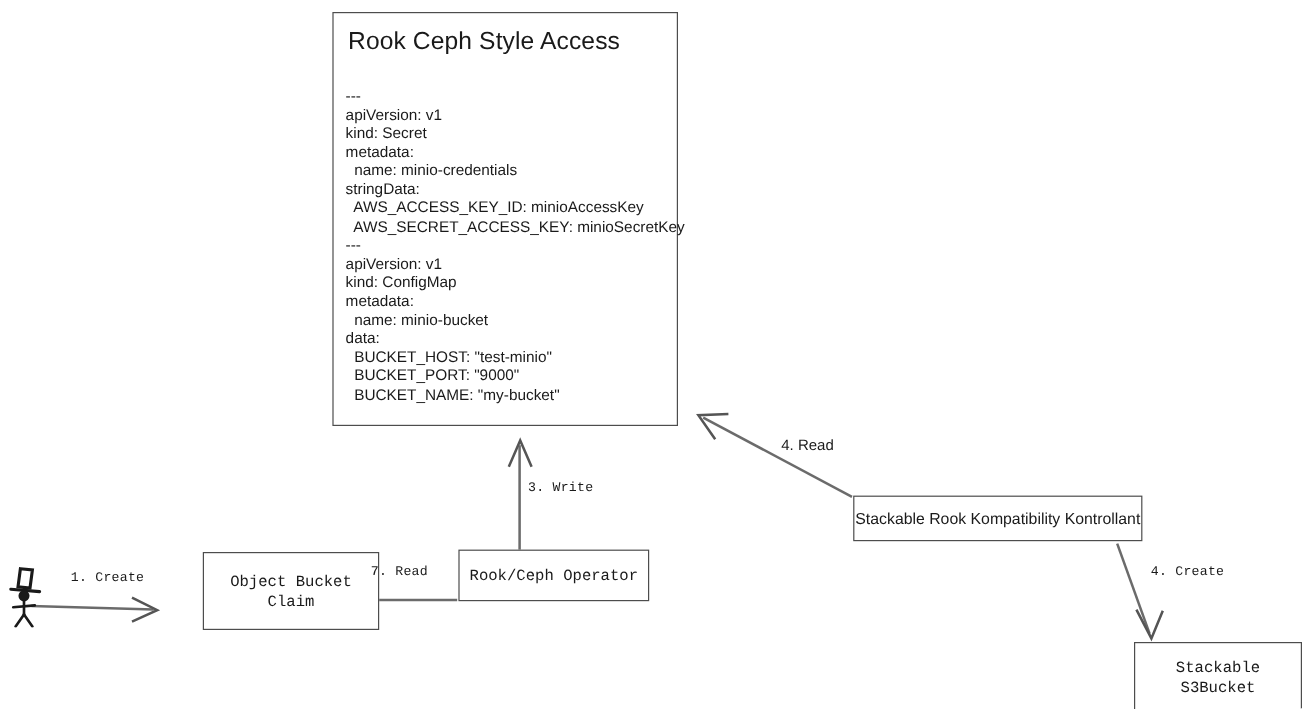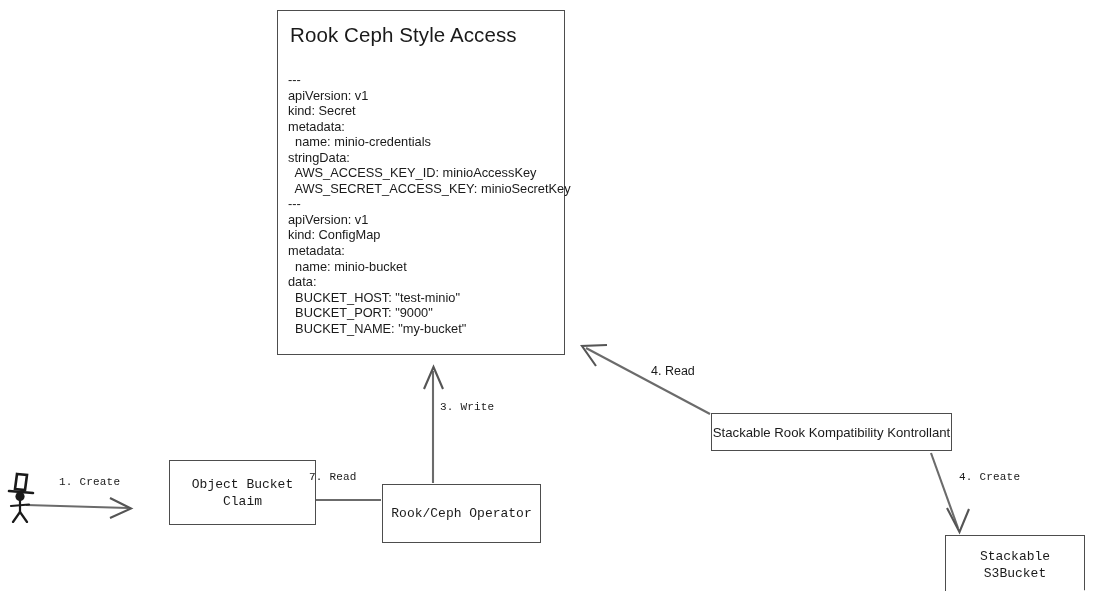--- a/index.html
+++ b/index.html
@@ -78,21 +78,21 @@
     display: flex;
     align-items: center;
     justify-content: center;
     text-align: center;
     font-family: "Liberation Sans", sans-serif;
     font-size: 13.2px;
     color: #1a1a1a;
   }
 
   #node-obc      { left: 141px; top: 460px; width: 147px; height: 65px; margin-left: 28px; }
-  #node-operator { left: 382px; top: 484px; width: 159px; height: 59px; }
+  #node-operator { left: 382px; top: 458px; width: 159px; height: 43px; }
   #node-srkk     { left: 711px; top: 413px; width: 241px; height: 38px; }
   #node-s3bucket { left: 945px; top: 535px; width: 140px; height: 59px; }
 
   
   .edge-label {
     position: absolute;
     color: #1a1a1a;
     white-space: nowrap;
   }
   .lbl-mono {

